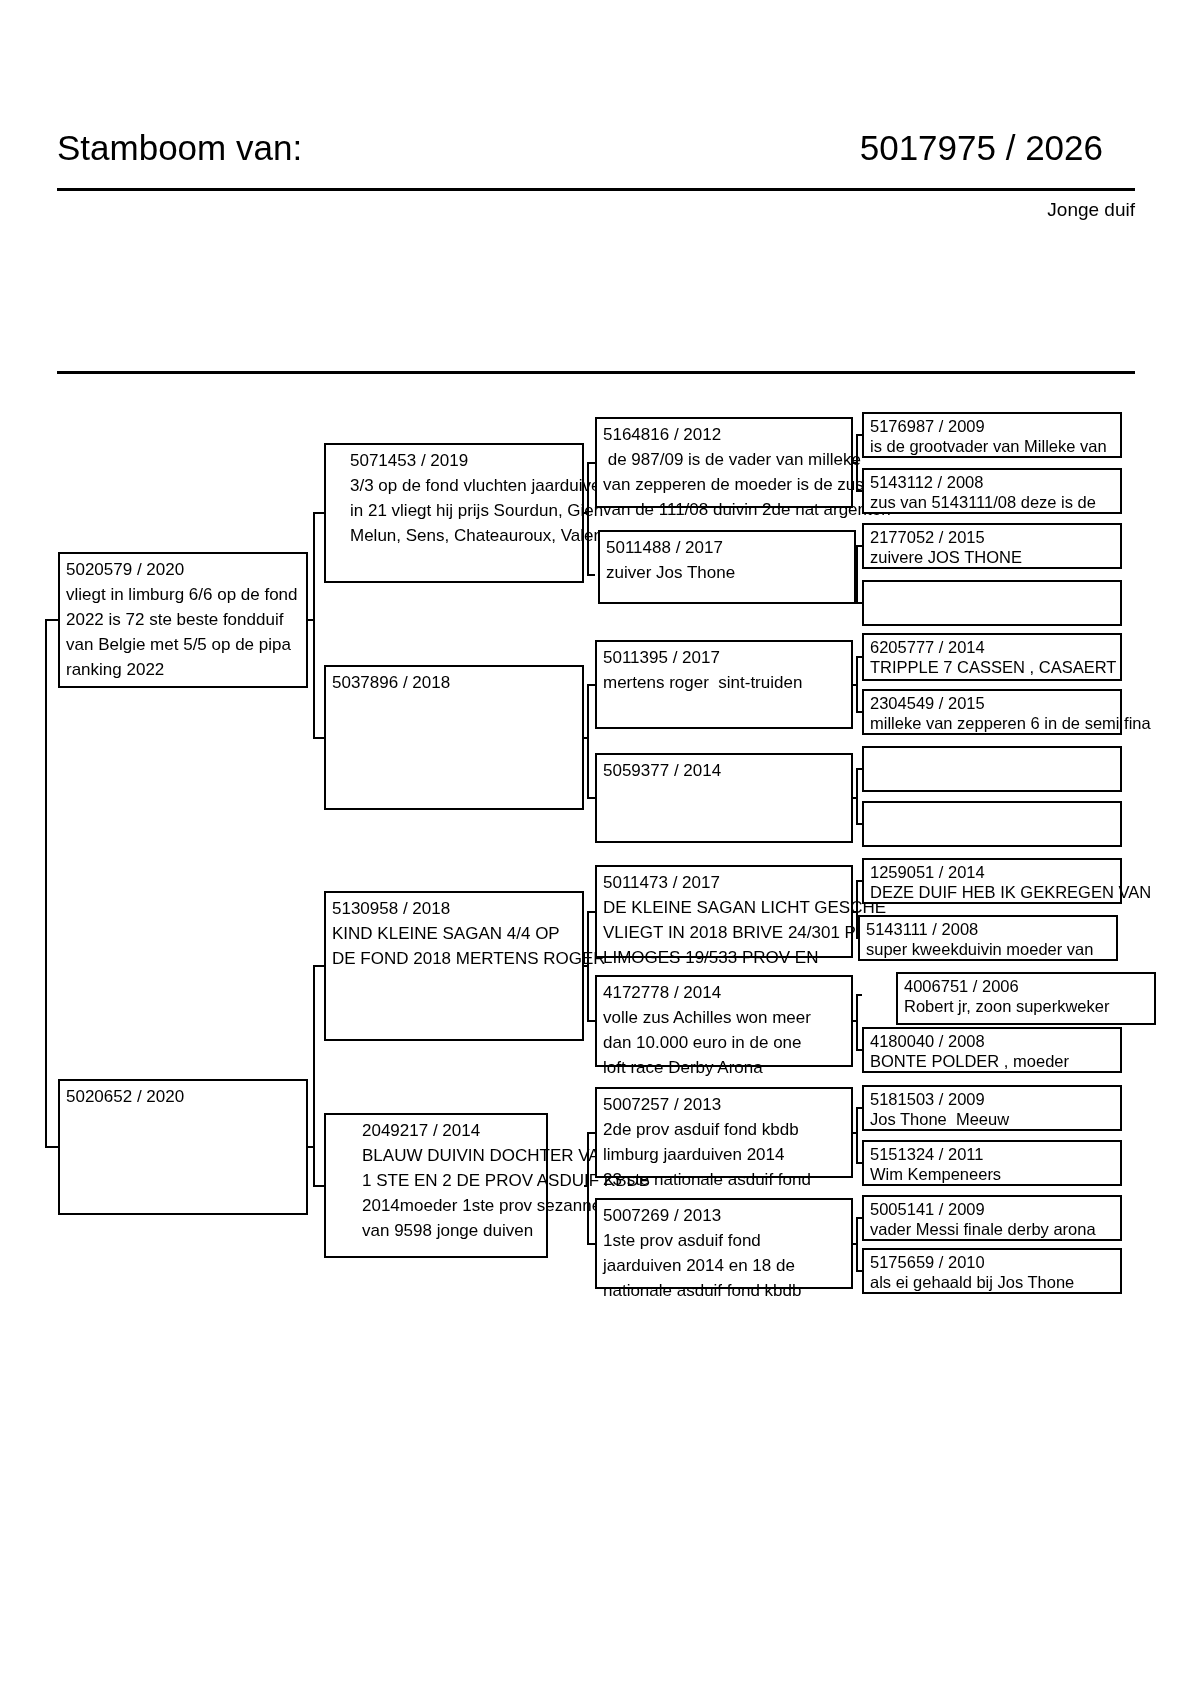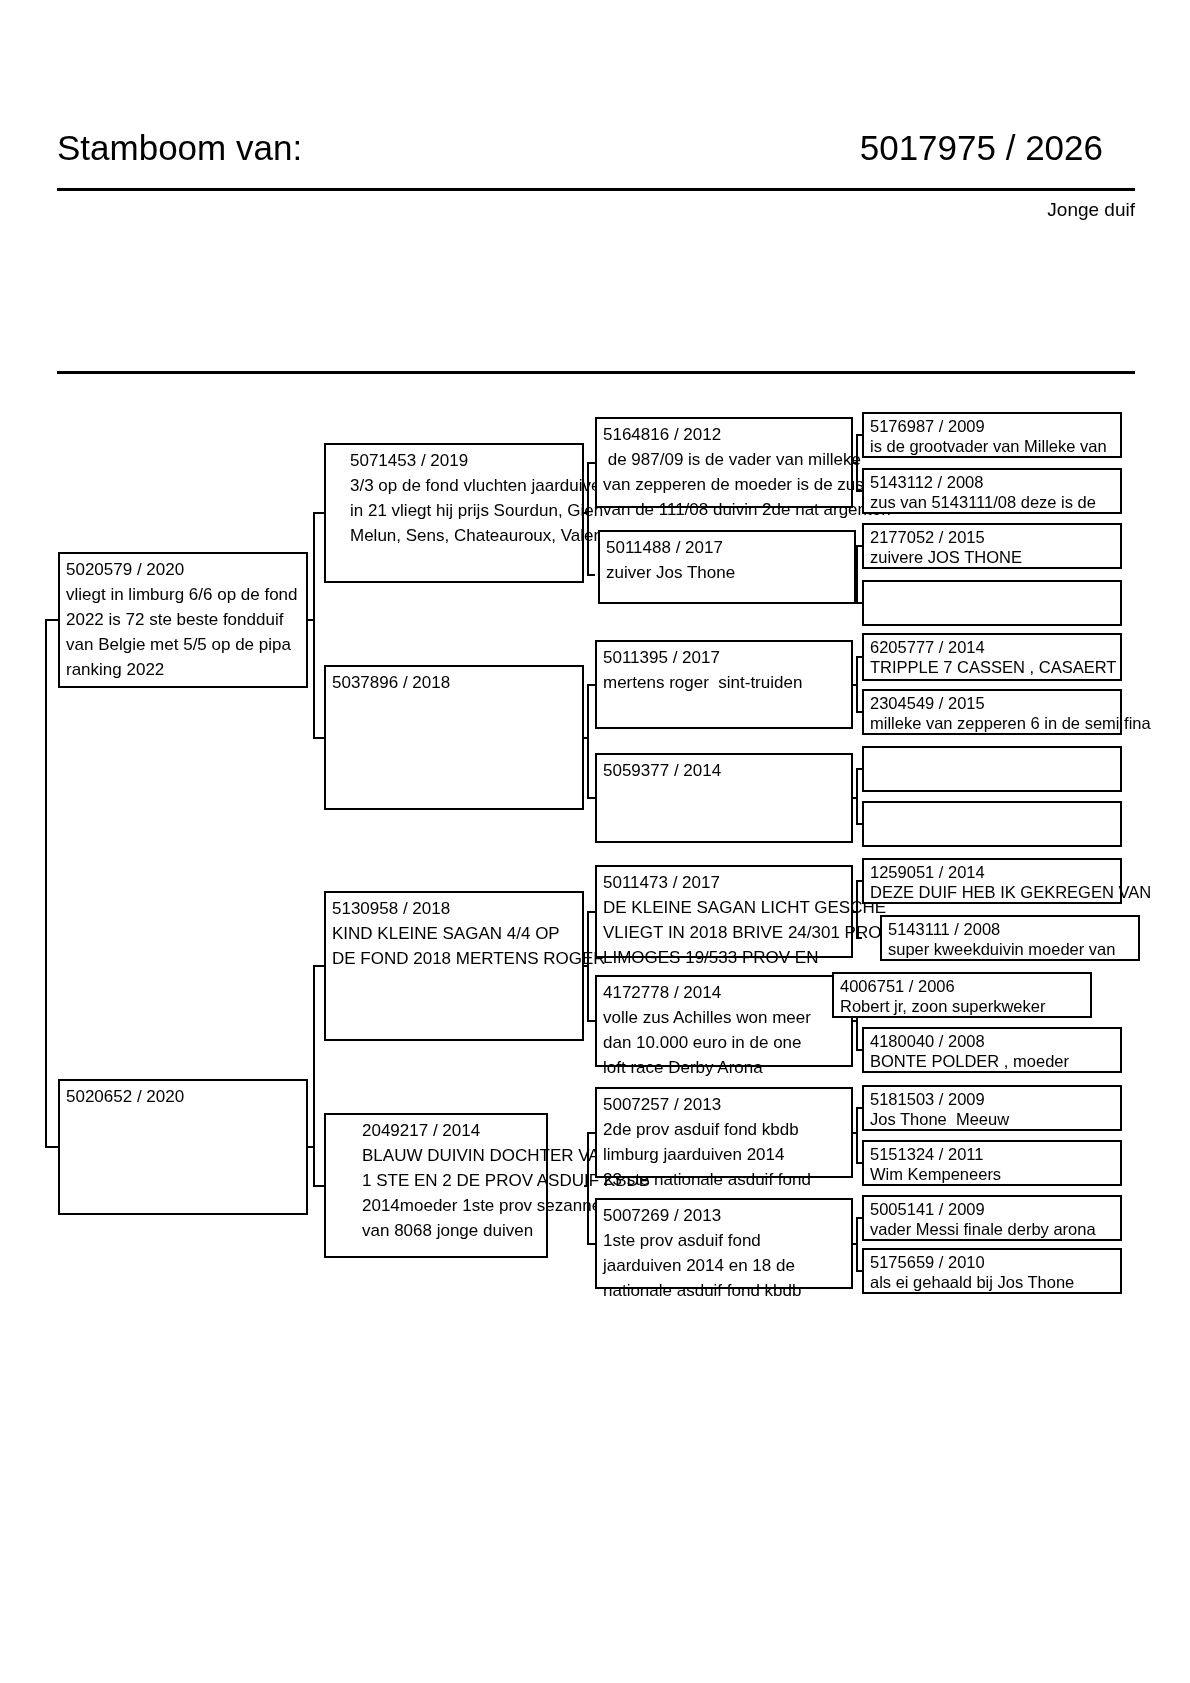--- a/index.html
+++ b/index.html
@@ -66,21 +66,21 @@
       <div class="pbox g1" style="left: 324px; top: 891px; width: 260px; height: 150px; z-index: 2;">
         <div>5130958 / 2018</div>
         <div>KIND KLEINE SAGAN 4/4 OP</div>
         <div>DE FOND 2018 MERTENS ROGER</div>
       </div>
       <div class="pbox g1" style="left: 324px; top: 1113px; width: 224px; height: 145px; z-index: 2; padding-left: 36px;">
         <div>2049217 / 2014</div>
         <div>BLAUW DUIVIN DOCHTER VAN DE</div>
         <div>1 STE EN 2 DE PROV ASDUIF KBDB</div>
         <div>2014moeder 1ste prov sezanne 20</div>
-        <div>van 8068 jonge duiven</div>
+        <div>van 9598 jonge duiven</div>
       </div>
       <div class="pbox g2" style="left: 595px; top: 417px; width: 258px; height: 91px; z-index: 3;">
         <div>5164816 / 2012</div>
         <div> de 987/09 is de vader van milleke</div>
         <div>van zepperen de moeder is de zus</div>
         <div>van de 111/08 duivin 2de nat argenton</div>
       </div>
       <div class="pbox g2" style="left: 598px; top: 530px; width: 258px; height: 74px; z-index: 3;">
         <div>5011488 / 2017</div>
         <div>zuiver Jos Thone</div>
@@ -136,25 +136,25 @@
       <div class="pbox g3" style="left: 862px; top: 689px; width: 260px; height: 46px; z-index: 4;">
         <div>2304549 / 2015</div>
         <div>milleke van zepperen 6 in de semi fina</div>
       </div>
       <div class="pbox g3" style="left: 862px; top: 746px; width: 260px; height: 46px; z-index: 4;"></div>
       <div class="pbox g3" style="left: 862px; top: 801px; width: 260px; height: 46px; z-index: 4;"></div>
       <div class="pbox g3" style="left: 862px; top: 858px; width: 260px; height: 46px; z-index: 4;">
         <div>1259051 / 2014</div>
         <div>DEZE DUIF HEB IK GEKREGEN VAN</div>
       </div>
-      <div class="pbox g3" style="left: 880px; top: 915px; width: 260px; height: 46px; z-index: 4;">
+      <div class="pbox g3" style="left: 858px; top: 915px; width: 260px; height: 46px; z-index: 4;">
         <div>5143111 / 2008</div>
         <div>super kweekduivin moeder van</div>
       </div>
-      <div class="pbox g3" style="left: 832px; top: 972px; width: 260px; height: 46px; z-index: 4;">
+      <div class="pbox g3" style="left: 896px; top: 972px; width: 260px; height: 53px; z-index: 4;">
         <div>4006751 / 2006</div>
         <div>Robert jr, zoon superkweker</div>
       </div>
       <div class="pbox g3" style="left: 862px; top: 1027px; width: 260px; height: 46px; z-index: 4;">
         <div>4180040 / 2008</div>
         <div>BONTE POLDER , moeder</div>
       </div>
       <div class="pbox g3" style="left: 862px; top: 1085px; width: 260px; height: 46px; z-index: 4;">
         <div>5181503 / 2009</div>
         <div>Jos Thone  Meeuw</div>

